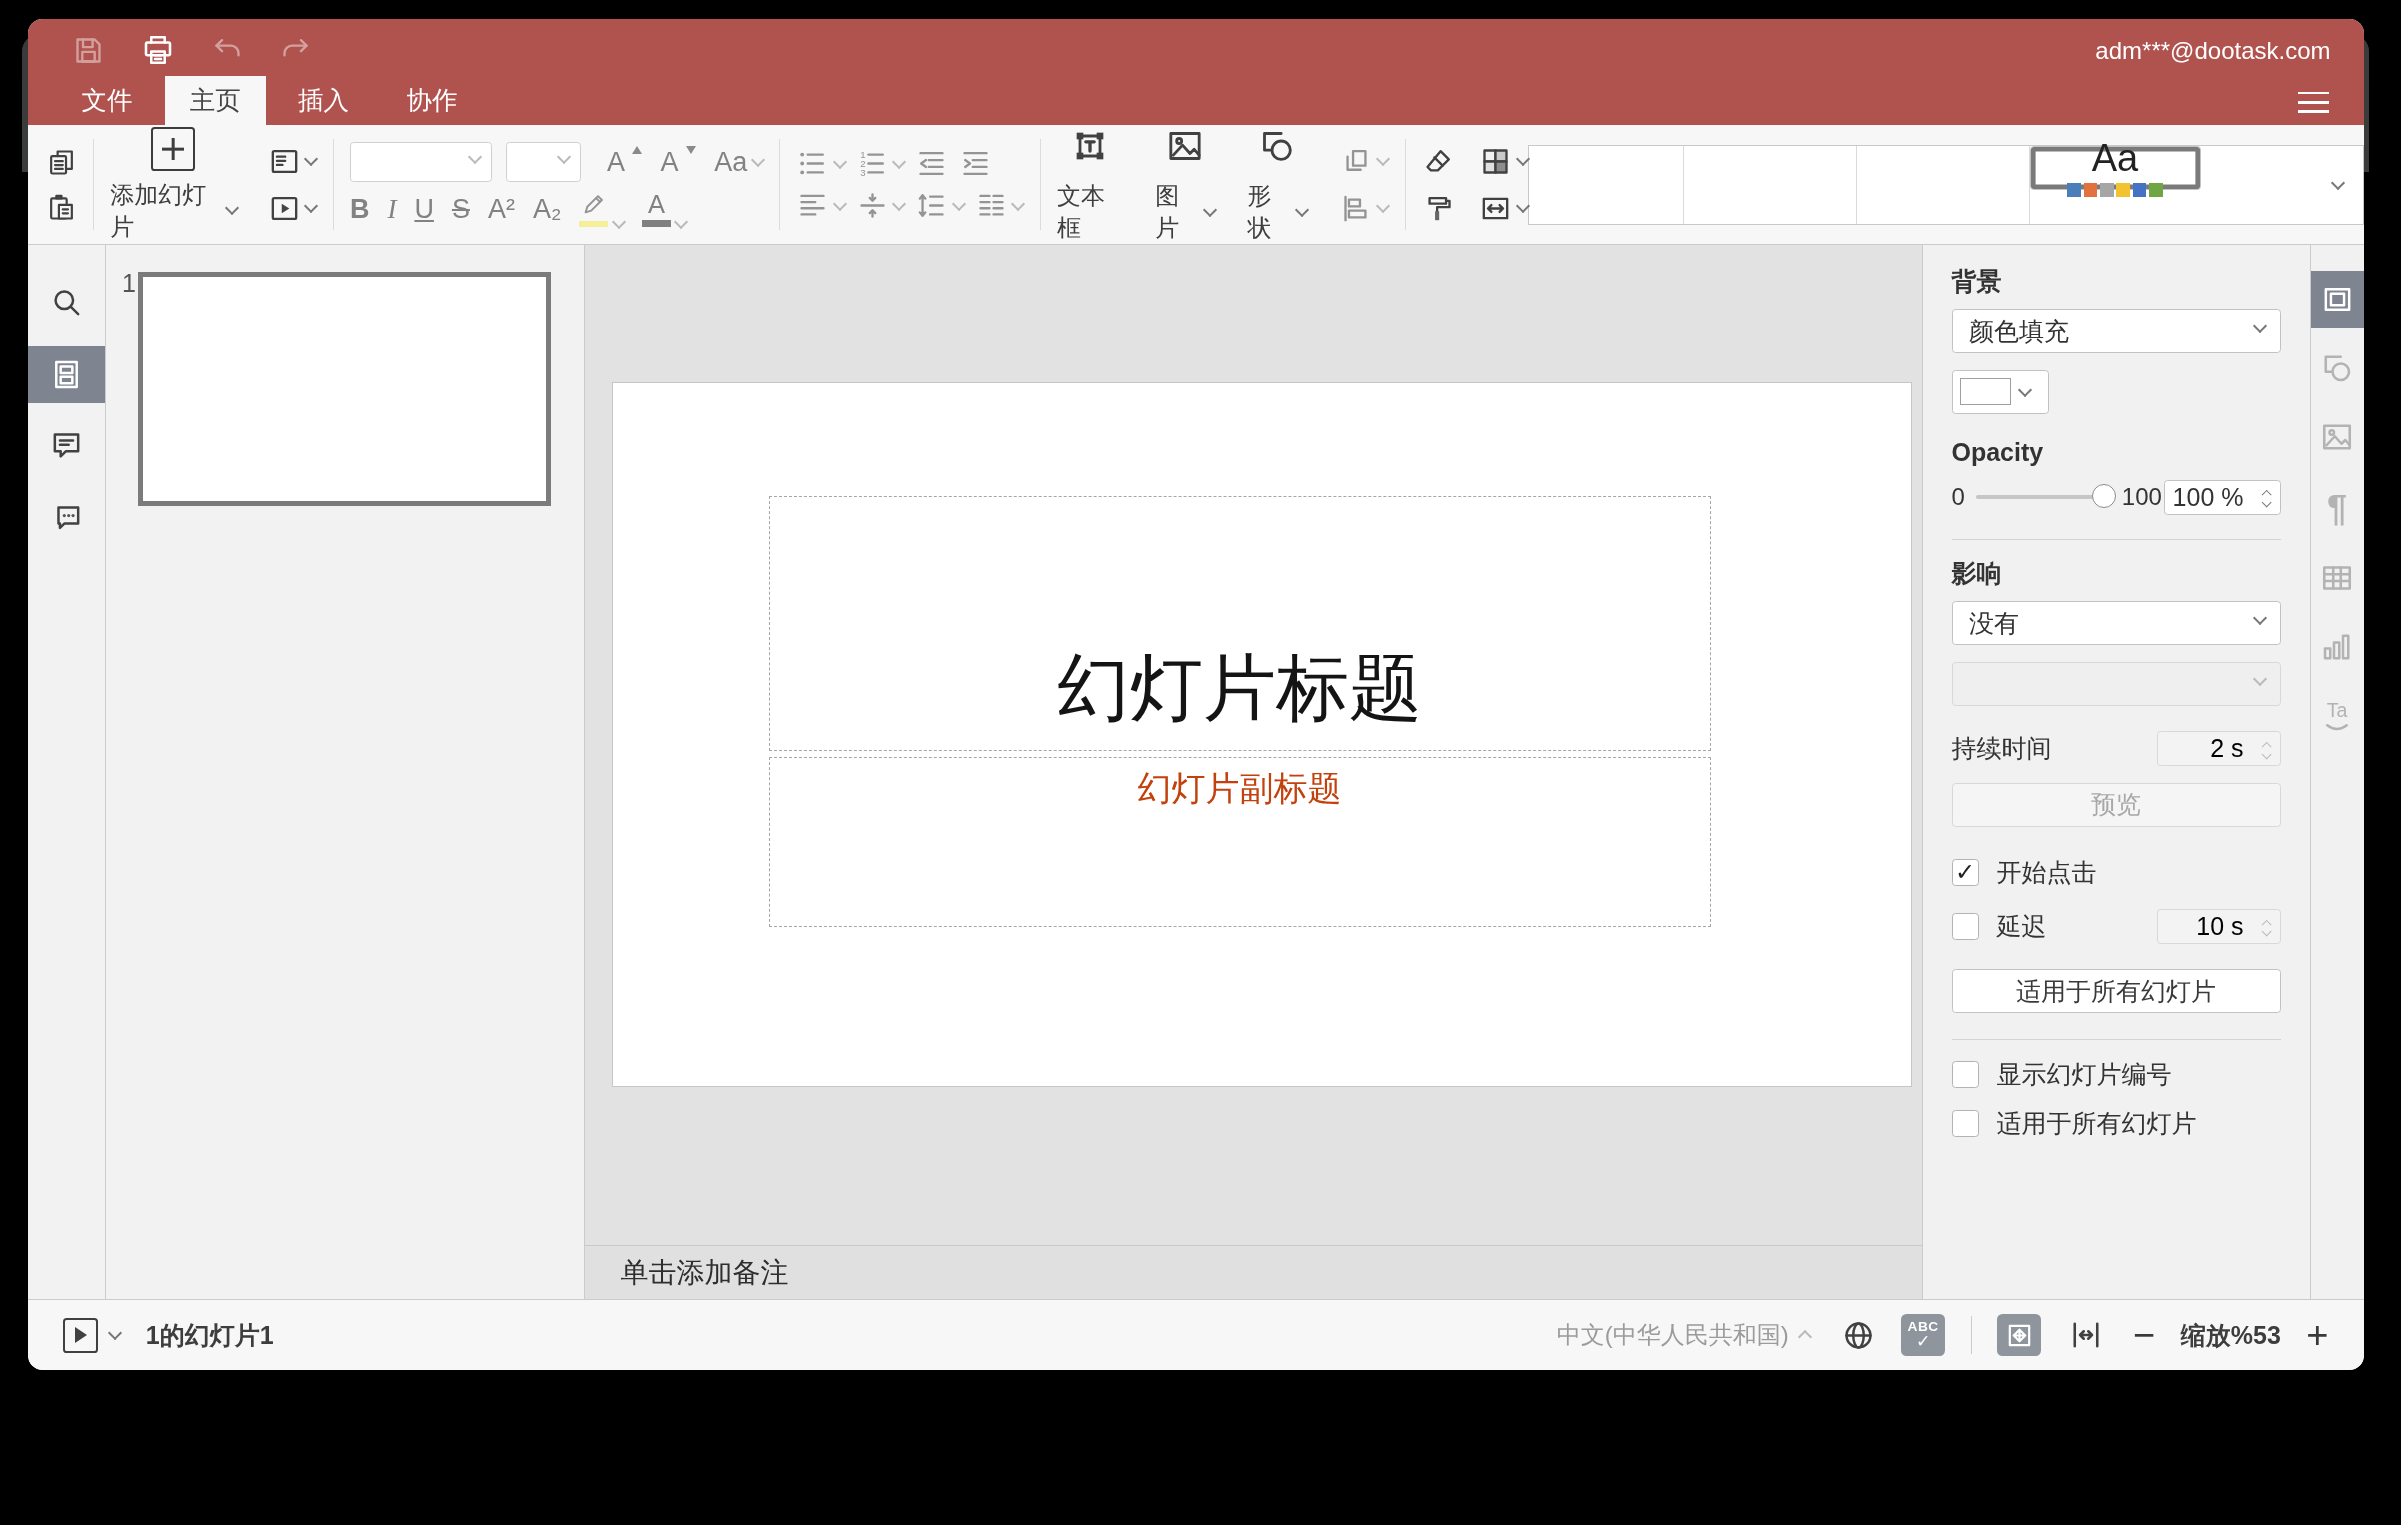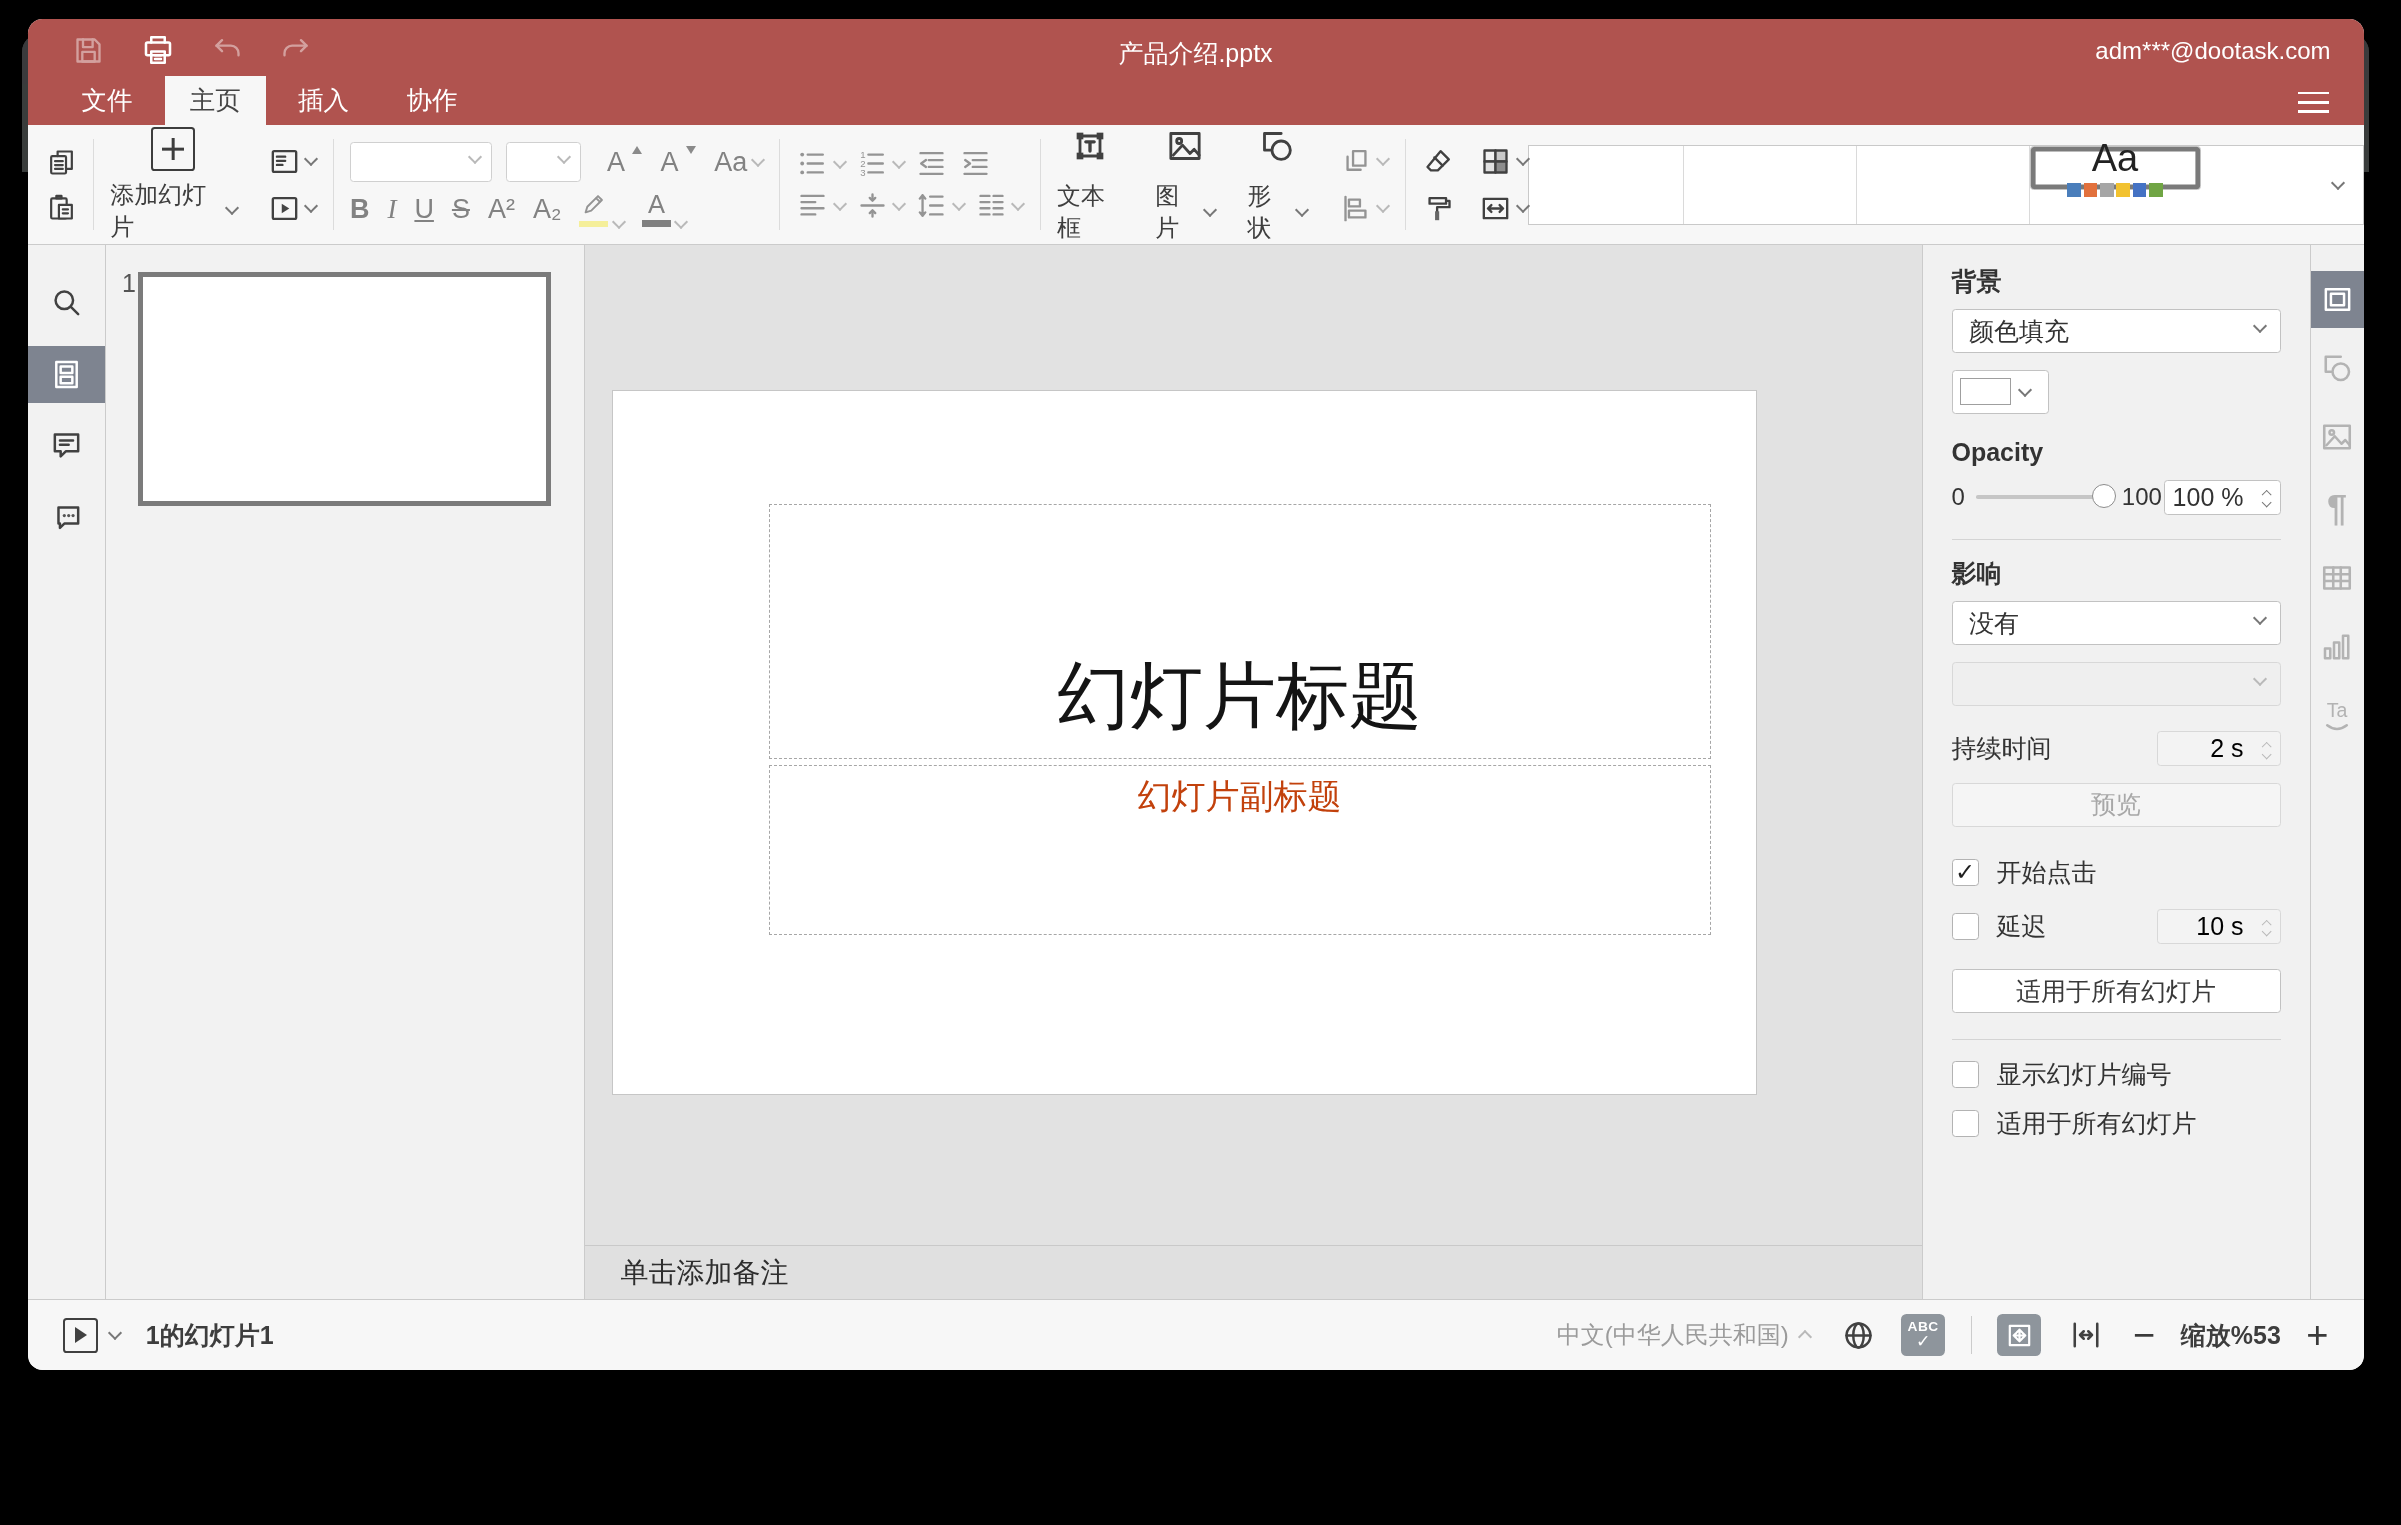--- a/index.html
+++ b/index.html
@@ -82,21 +82,21 @@
   .main { flex:1; display:flex; min-height:0; }
   .left-strip { width:78px; background:#f2f2f2; border-right:0.9px solid #cbcbcb; display:flex; flex-direction:column; align-items:center; flex:none; }
   .selblock { width:100%; height:57px; background:var(--selected-gray,#7e8490); display:flex; align-items:center; justify-content:center; }
   .thumbs { width:479px; background:#f2f2f2; border-right:0.9px solid #cbcbcb; position:relative; flex:none; }
   .thumb-num { position:absolute; left:16.4px; top:24px; font-size:25px; color:#555; }
   .thumb { position:absolute; left:32px; top:26.5px; width:413px; height:234px; background:#fff; border:5.5px solid #7b7b7b; }
   .thumb-inner { width:100%; height:100%; border:3.6px solid #fff; background:#fff; }
 
   .canvas-col { width:1337px; display:flex; flex-direction:column; flex:none; }
   .canvas { height:1004px; background:#e2e2e2; position:relative; }
-  .slide { position:absolute; left:27px; top:137px; width:1145px; height:705px; background:#fff; border:0.9px solid #c6c6c6;margin-top:8px; }
+  .slide { position:absolute; left:27px; top:137px; width:1300px; height:705px; background:#fff; border:0.9px solid #c6c6c6; }
   .ph { position:absolute; left:156px; width:942px; border:1.8px dashed #a6a6a6; display:flex; justify-content:center; }
   .ph.title { top:113px; height:255px; align-items:flex-end; }
   .ph.sub { top:374px; height:170px; align-items:flex-start; }
   .slide-title { font-size:73px; font-weight:500; color:#141414; padding-bottom:11px; }
   .slide-sub { font-size:34px; color:#c2410c; padding-top:7.3px; }
   .notes { height:55px; background:#e0e0e0; border-top:0.9px solid #c9c9c9; display:flex; align-items:center; }
   .notes span { margin-left:36px; font-size:28px; color:#2e2e2e; }
 
   
   .props { width:388px; background:#f1f1f1; border-left:0.9px solid #cbcbcb; padding:0 29px; flex:none; font-size:25px; color:#333; }
@@ -179,21 +179,20 @@
                 <path d="M4 8.5h10.5a5.5 5.5 0 0 1 5.5 5.5v1.5"></path>
               </svg>
           </span>
           <span class="qbtn dim">
             <svg class="ic wt i36" viewBox="0 0 24 24">
                 <path d="M16 4.5 20 8.5l-4 4"></path>
                 <path d="M20 8.5H9.5A5.5 5.5 0 0 0 4 14v1.5"></path>
               </svg>
           </span>
         </div>
-        <div class="doc-title">产品介绍.pptx</div>
         <div class="user-email">adm***@dootask.com</div>
         <div class="tabs">
           <div class="tab">文件</div>
           <div class="tab active">主页</div>
           <div class="tab">插入</div>
           <div class="tab">协作</div>
         </div>
         <div class="burger">
             <div></div>
             <div></div>

